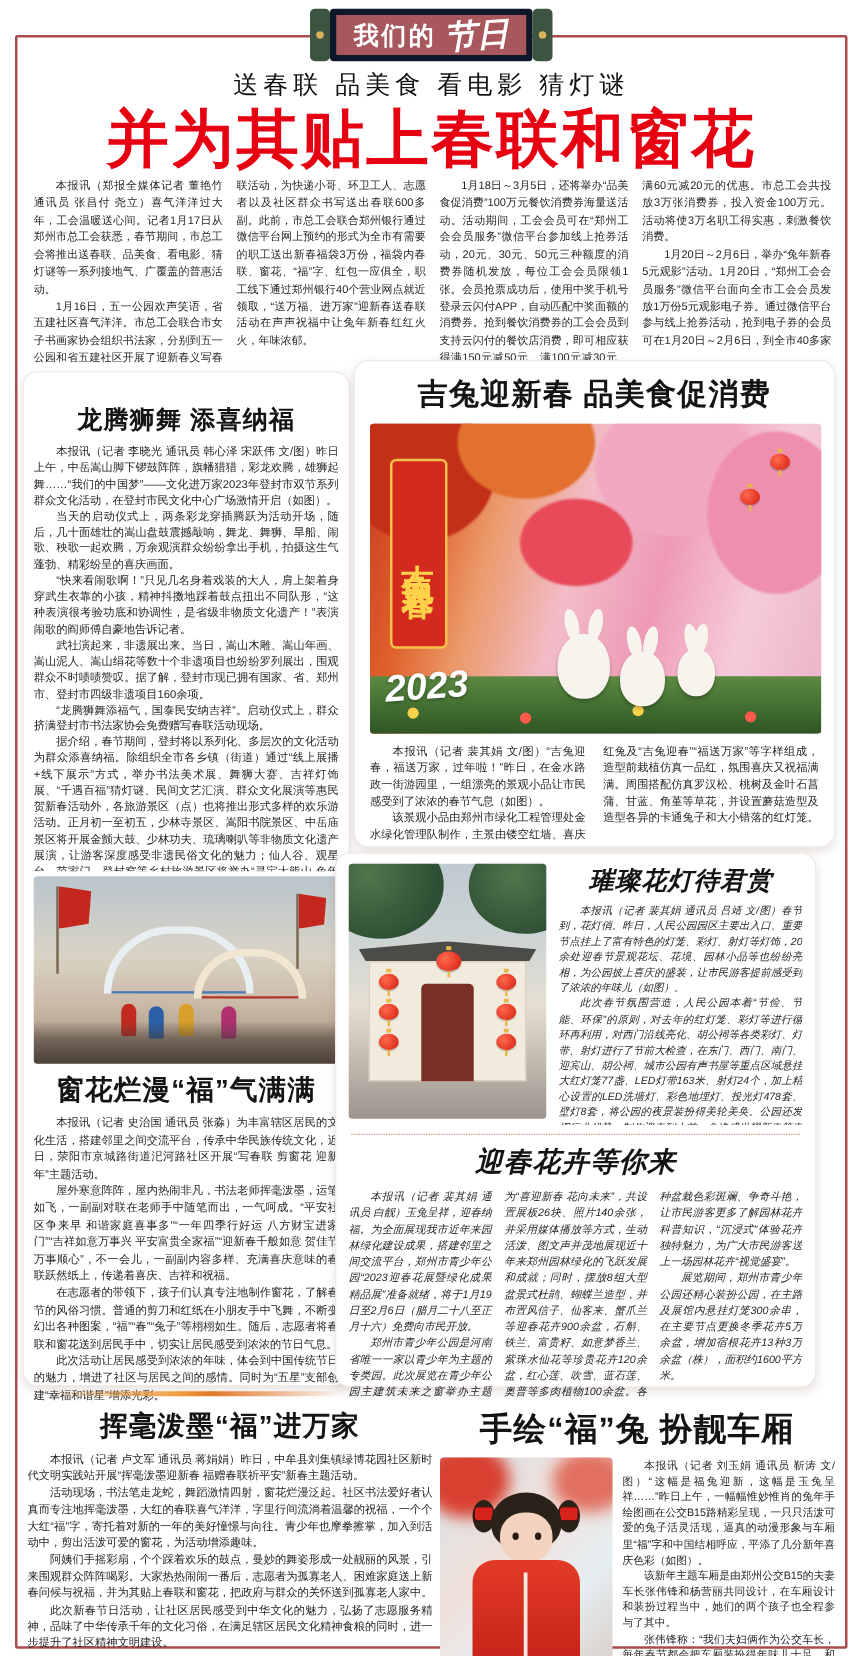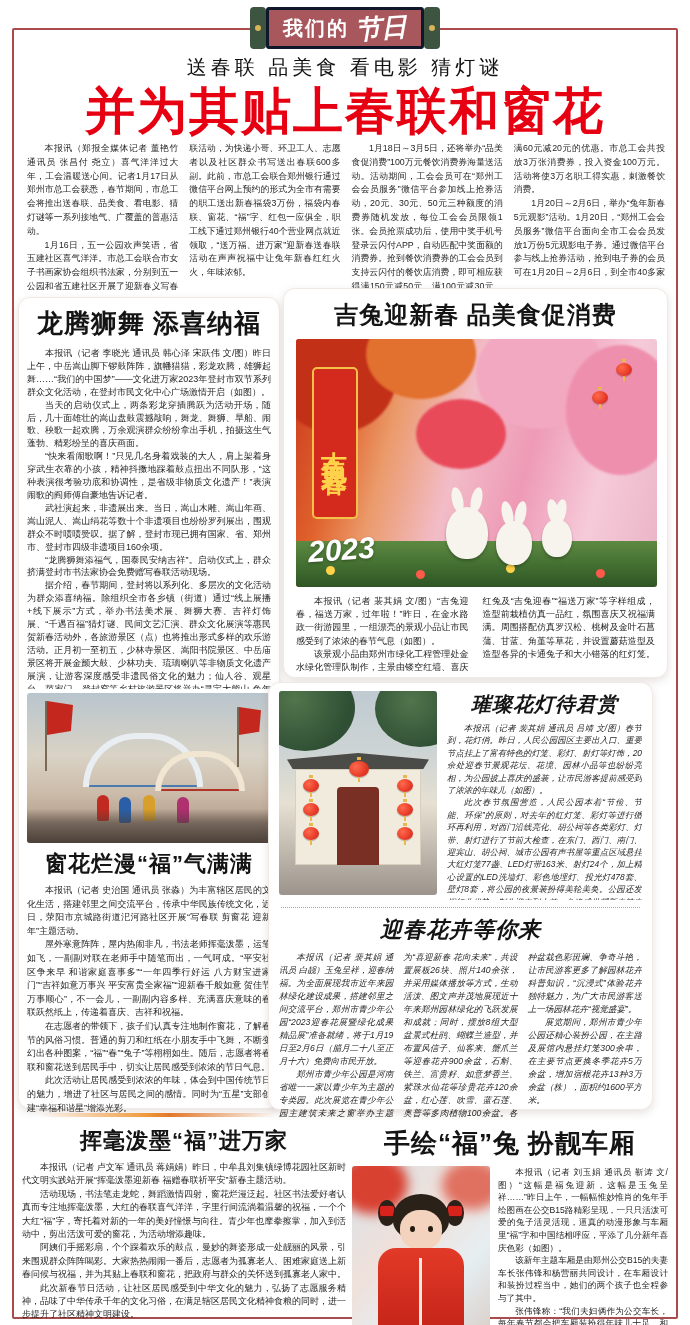--- a/index.html
+++ b/index.html
@@ -9,21 +9,21 @@
   
   .frame { position:absolute; left:12px; top:28px; width:666px; height:1291px;
            border:2px solid #aa4c4c; border-radius:2px; }
 
   
   .badge { position:absolute; left:50%; top:7px; transform:translateX(-50%);
            display:flex; align-items:stretch; z-index:3; height:42px; }
   .badge-cap { width:16px; background:#3c5440; border-radius:4px; position:relative; }
   .badge-cap::after { content:""; position:absolute; left:50%; top:50%; transform:translate(-50%,-50%);
            width:6px; height:6px; border-radius:50%; background:#d8b35a; }
-  .badge-body { background:#a8575c; border:3px solid #0f172a; color:#ffffff;
+  .badge-body { background:#a8575c; border:5px solid #0f172a; color:#ffffff;
            display:flex; align-items:center; padding:0 14px; gap:6px; border-radius:3px; }
   .badge-body .t1 { font-size:20px; font-weight:700; letter-spacing:2px; }
   .badge-body .t2 { font-size:26px; font-weight:900; font-family:"Liberation Serif","DejaVu Serif",serif;
            font-style:italic; transform:rotate(-4deg); }
 
   .kicker { position:absolute; left:0; top:54px; width:100%; text-align:center;
            font-size:20px; font-weight:400; color:#111; letter-spacing:4px; }
   .headline { position:absolute; left:0; top:78px; width:100%; text-align:center;
            font-size:50px; font-weight:900; color:#e60012; letter-spacing:2px; }
 
@@ -35,21 +35,21 @@
            column-count:4; column-gap:11px; column-fill:auto;
            font-size:8.8px; line-height:13.8px; overflow:hidden; }
 
   .card { position:absolute; background:#ffffff; border:1px solid #f0eae6;
            border-radius:12px; box-shadow:0 3px 8px rgba(120,90,80,0.18); }
 
   .sec-title { text-align:center; font-weight:900; color:#141414; letter-spacing:1px; }
 
   
   .left-card { left:18px; top:297px; width:262px; height:812px; padding:6px 8px; }
-  .dragon-title { font-size:26px; margin:2px 0 6px; }
+  .dragon-title { font-size:20px; margin:18px 0 6px; }
   .dragon-body { height:342px; font-size:9px; line-height:12.9px; overflow:hidden; }
   .photo { position:relative; overflow:hidden; border-radius:3px; }
   .dragon-photo { width:246px; height:150px; margin:4px auto 6px;
            background:linear-gradient(180deg,#b9c5cd 0%,#d9d3c5 42%,#cbbaa8 68%,#a08a76 100%); }
   .window-title { font-size:22px; margin:6px 0 5px; }
   .window-body { height:232px; font-size:9px; line-height:13.6px; overflow:hidden; }
 
   
   .rabbit-card { left:283px; top:288px; width:385px; height:390px; padding:8px 12px; }
   .rabbit-title { font-size:24px; margin:2px 0 8px; }

